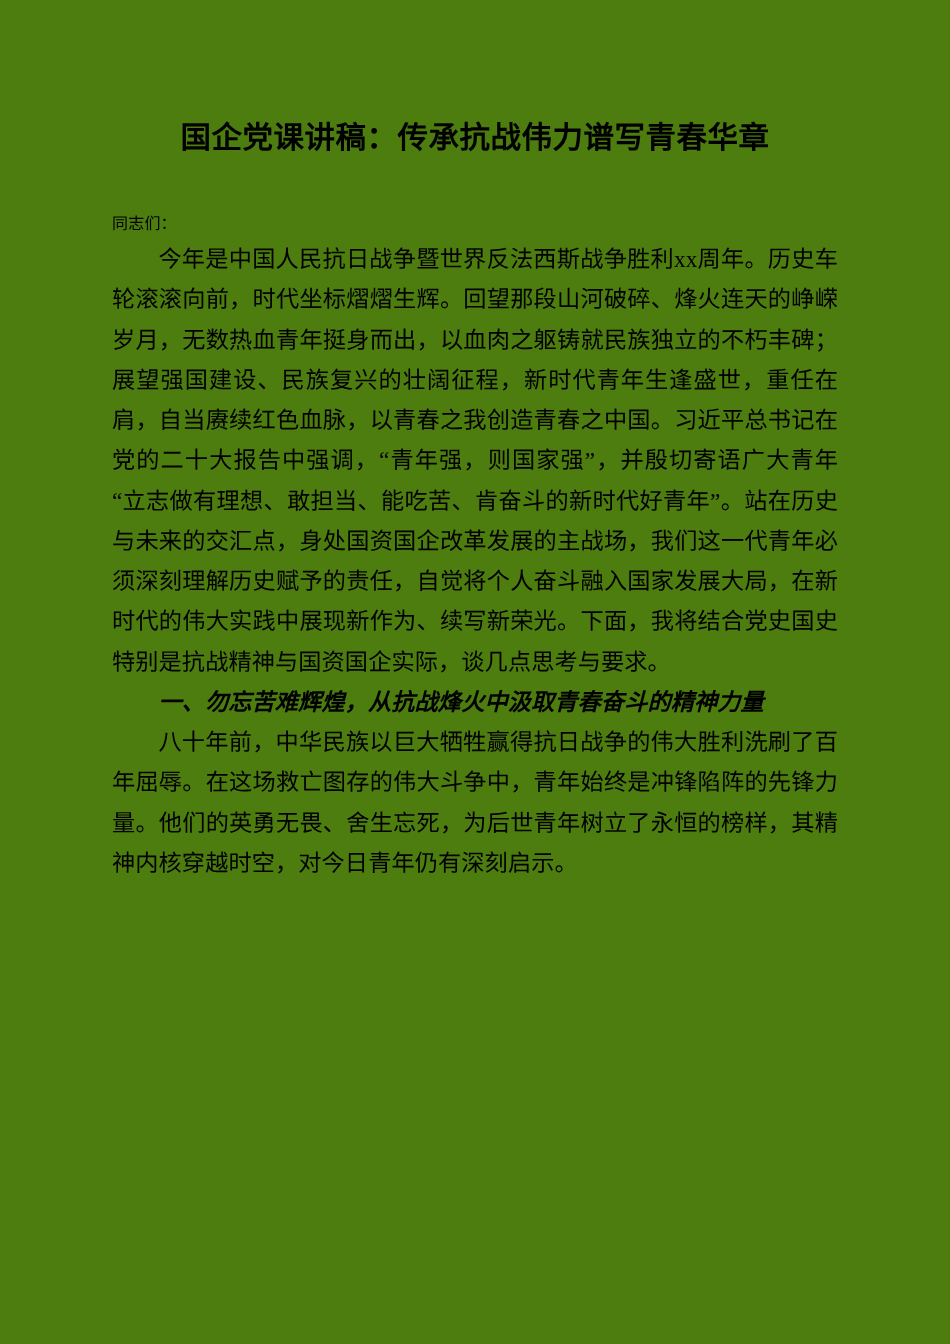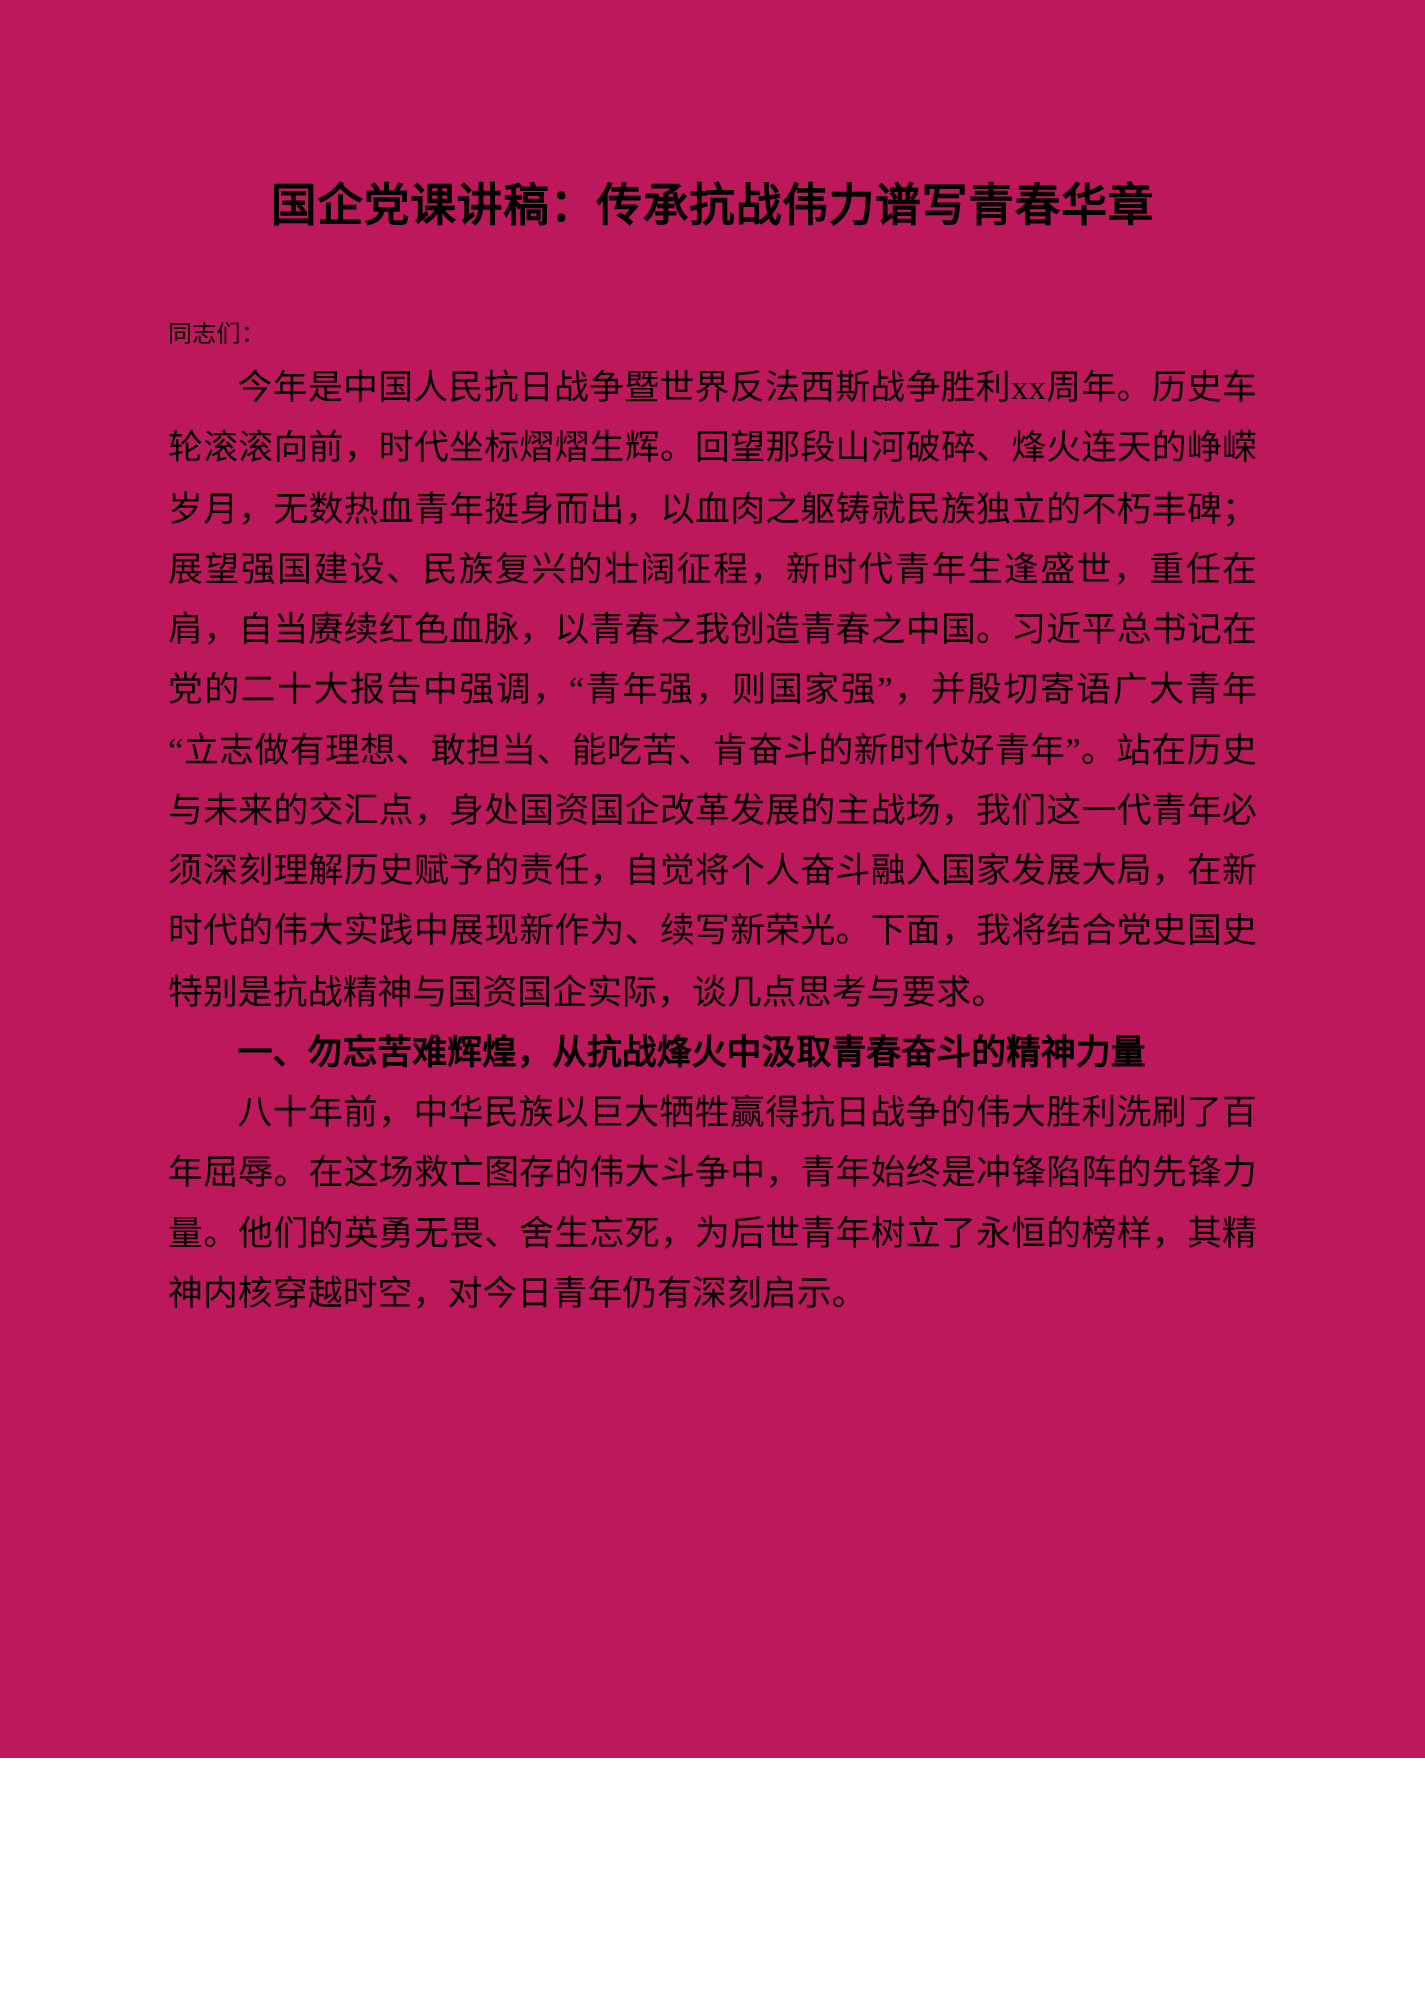--- a/index.html
+++ b/index.html
@@ -11,23 +11,23 @@
   body {
     width: 950px;
     height: 1344px;
     font-family: "Liberation Serif", "DejaVu Serif", serif;
     color: #000000;
     overflow: hidden;
   }
   .page {
     box-sizing: border-box;
     width: 950px;
-    height: 1172px;
+    height: 1344px;
     padding: 118px 112px 40px 112px;
-    background: #be185d;
+    background: #4d7c0f;
     position: relative;
   }
   .doc-title {
     font-family: "DejaVu Serif", "Liberation Serif", serif;
     font-weight: bold;
     font-size: 30.5px;
     line-height: 1.3;
     text-align: center;
     letter-spacing: 0.5px;
     margin: 0 0 52px 0;
@@ -55,20 +55,21 @@
     font-family: "DejaVu Serif", "Liberation Serif", serif;
     font-weight: bold;
     font-size: 23.2px;
     line-height: 1.735;
     margin: 0;
     text-indent: 2em;
     text-align: justify;
     text-align-last: left;
     letter-spacing: 0.1px;
     word-break: break-all;
+    font-style: italic;
   }
 </style>
 </head>
 <body>
 
 <div class="page">
   <h1 class="doc-title">国企党课讲稿：传承抗战伟力谱写青春华章</h1>
   <p class="salutation">同志们：</p>
   <p class="para">今年是中国人民抗日战争暨世界反法西斯战争胜利xx周年。历史车轮滚滚向前，时代坐标熠熠生辉。回望那段山河破碎、烽火连天的峥嵘岁月，无数热血青年挺身而出，以血肉之躯铸就民族独立的不朽丰碑；展望强国建设、民族复兴的壮阔征程，新时代青年生逢盛世，重任在肩，自当赓续红色血脉，以青春之我创造青春之中国。习近平总书记在党的二十大报告中强调，“青年强，则国家强”，并殷切寄语广大青年“立志做有理想、敢担当、能吃苦、肯奋斗的新时代好青年”。站在历史与未来的交汇点，身处国资国企改革发展的主战场，我们这一代青年必须深刻理解历史赋予的责任，自觉将个人奋斗融入国家发展大局，在新时代的伟大实践中展现新作为、续写新荣光。下面，我将结合党史国史特别是抗战精神与国资国企实际，谈几点思考与要求。</p>
   <p class="heading">一、勿忘苦难辉煌，从抗战烽火中汲取青春奋斗的精神力量</p>

